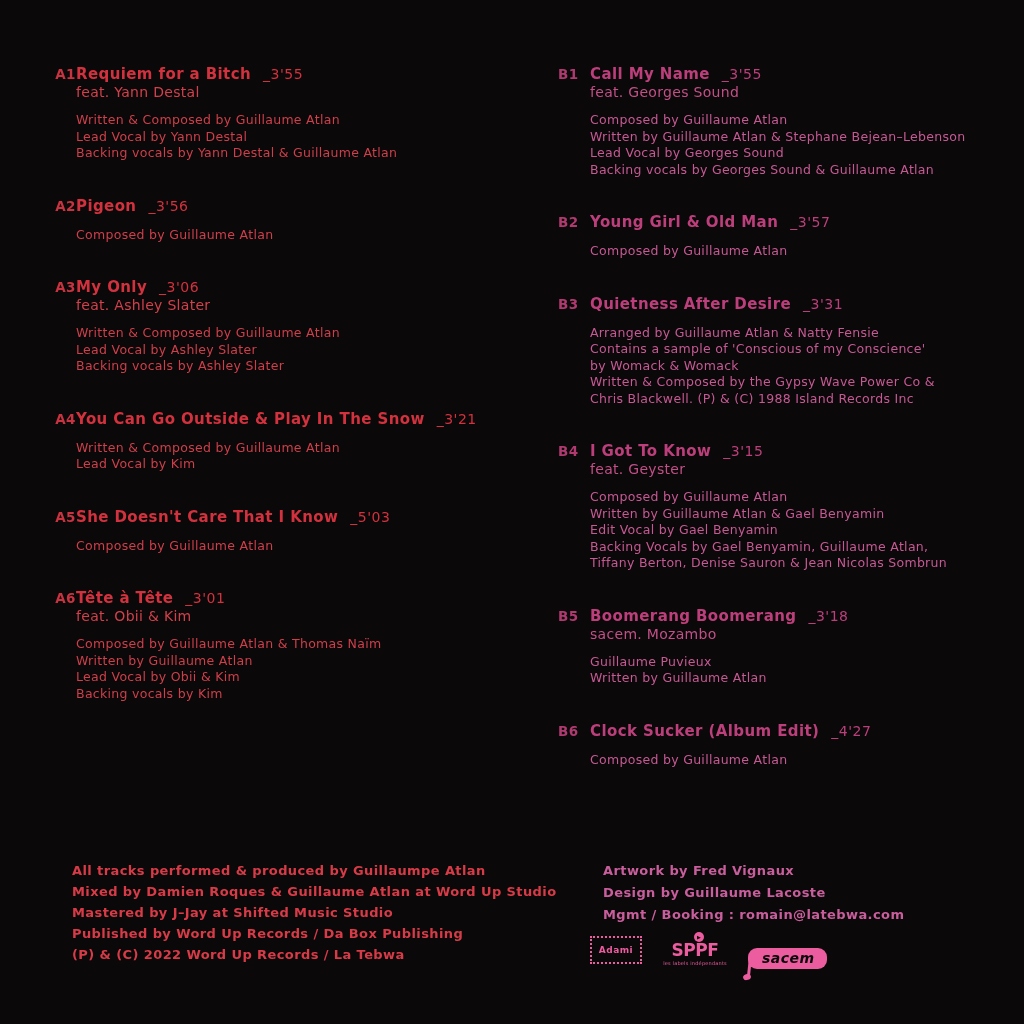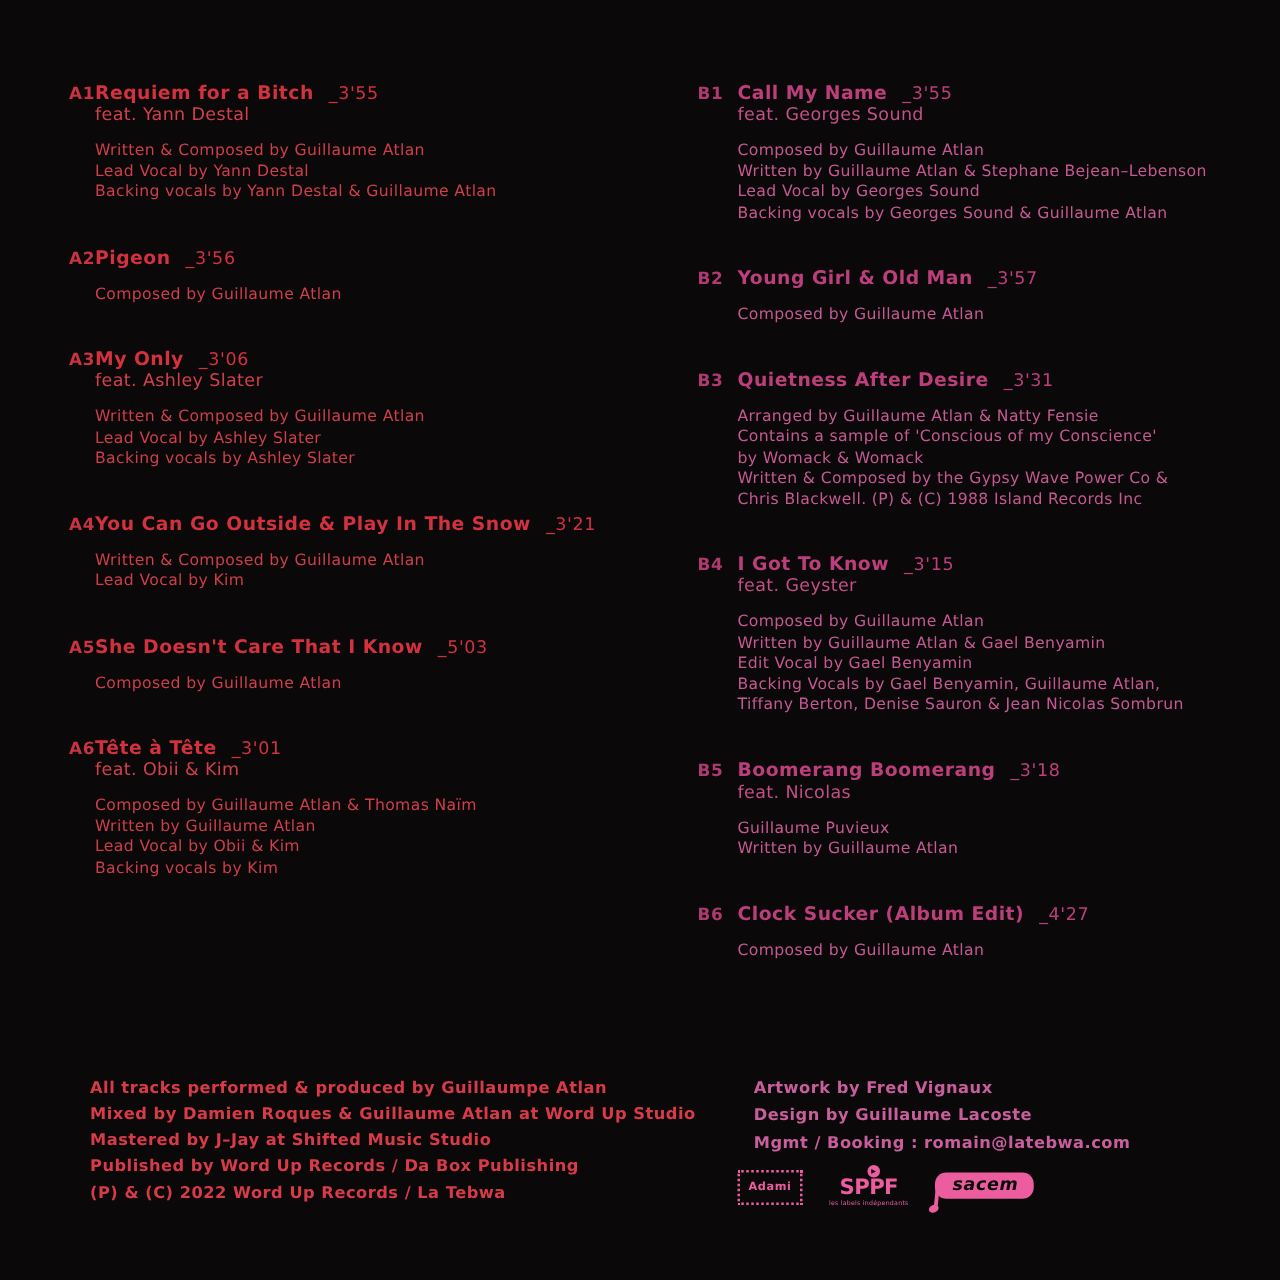--- a/index.html
+++ b/index.html
@@ -73,21 +73,21 @@
     width:10px;height:10px;border-radius:50%;background:var(--logo-pink);
     display:flex;align-items:center;justify-content:center;
     color:#0a0809;font-size:5px;line-height:1;margin-bottom:1px;margin-left:8px;
   }
   .sppf-label{
     color:var(--logo-pink);font-size:17px;font-weight:bold;letter-spacing:-.5px;line-height:15px;
   }
   .sppf-sub{
     color:var(--logo-pink);font-size:5px;letter-spacing:.2px;margin-top:2px;white-space:nowrap;
   }
-  .sacem-logo{position:relative;margin-top:6px;}
+  .sacem-logo{position:relative;margin-top:16px;}
   .sacem-badge{
     position:relative;
     background:var(--logo-pink);
     border-radius:9px;
     padding:2px 12px 3px 14px;
     color:#0a0809;font-size:14px;font-weight:bold;font-style:italic;letter-spacing:.5px;
   }
   .sacem-note{position:absolute;left:-4px;top:10px;width:10px;height:22px;}
   .sacem-note::before{ 
     content:"";position:absolute;left:4px;top:0;width:3px;height:17px;
@@ -223,21 +223,21 @@
           <div class="credit-line">Edit Vocal by Gael Benyamin</div>
           <div class="credit-line">Backing Vocals by Gael Benyamin, Guillaume Atlan,</div>
           <div class="credit-line">Tiffany Berton, Denise Sauron &amp; Jean Nicolas Sombrun</div>
         </div>
   </div>
       <div class="track">
     <div class="track-head">
       <span class="track-num">B5</span>
       <span class="track-title-wrap"><span class="track-title">Boomerang Boomerang</span><span class="track-time">_3'18</span></span>
     </div>
-    <div class="track-feat">feat. Nicolas</div>
+    <div class="track-feat">sacem. Mozambo</div>
     <div class="track-credits">
           <div class="credit-line">Guillaume Puvieux</div>
           <div class="credit-line">Written by Guillaume Atlan</div>
         </div>
   </div>
       <div class="track">
     <div class="track-head">
       <span class="track-num">B6</span>
       <span class="track-title-wrap"><span class="track-title">Clock Sucker (Album Edit)</span><span class="track-time">_4'27</span></span>
     </div>

